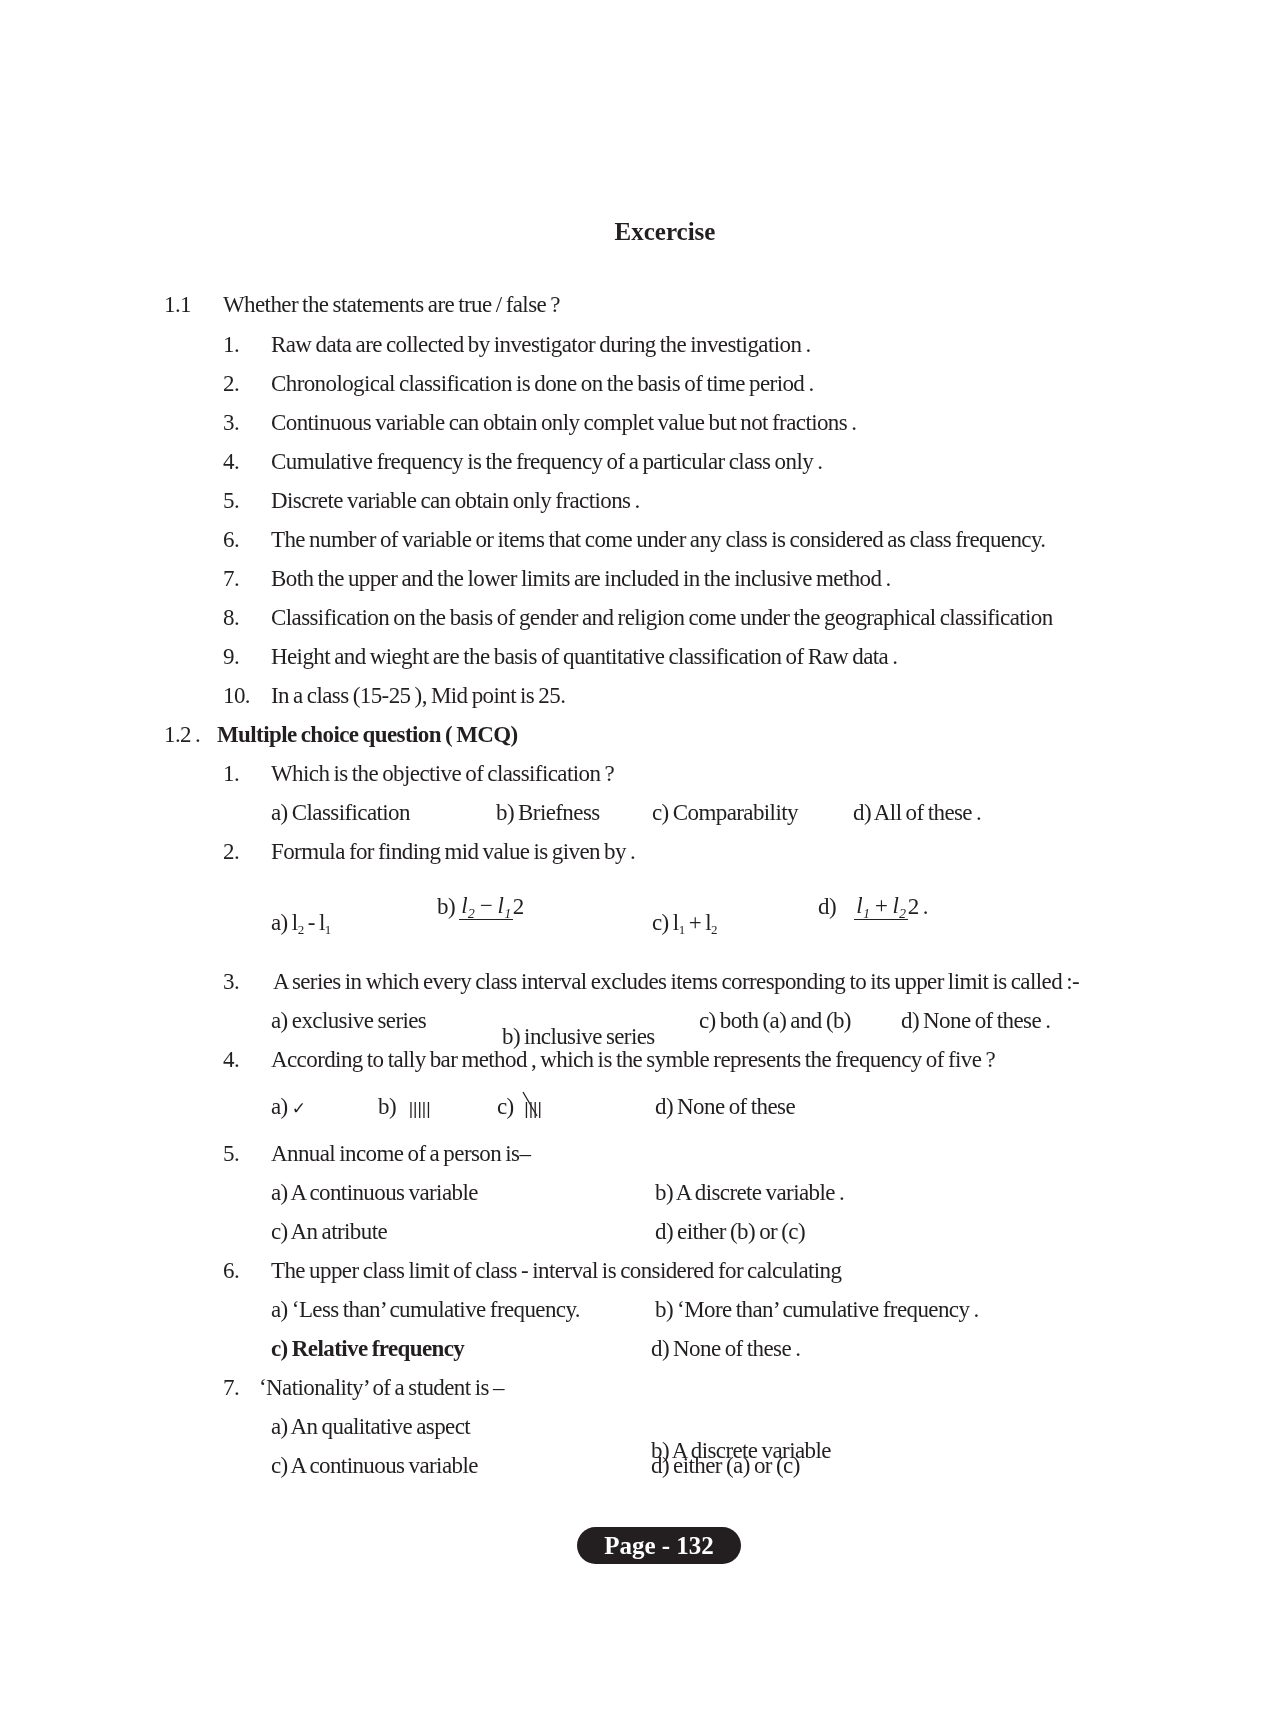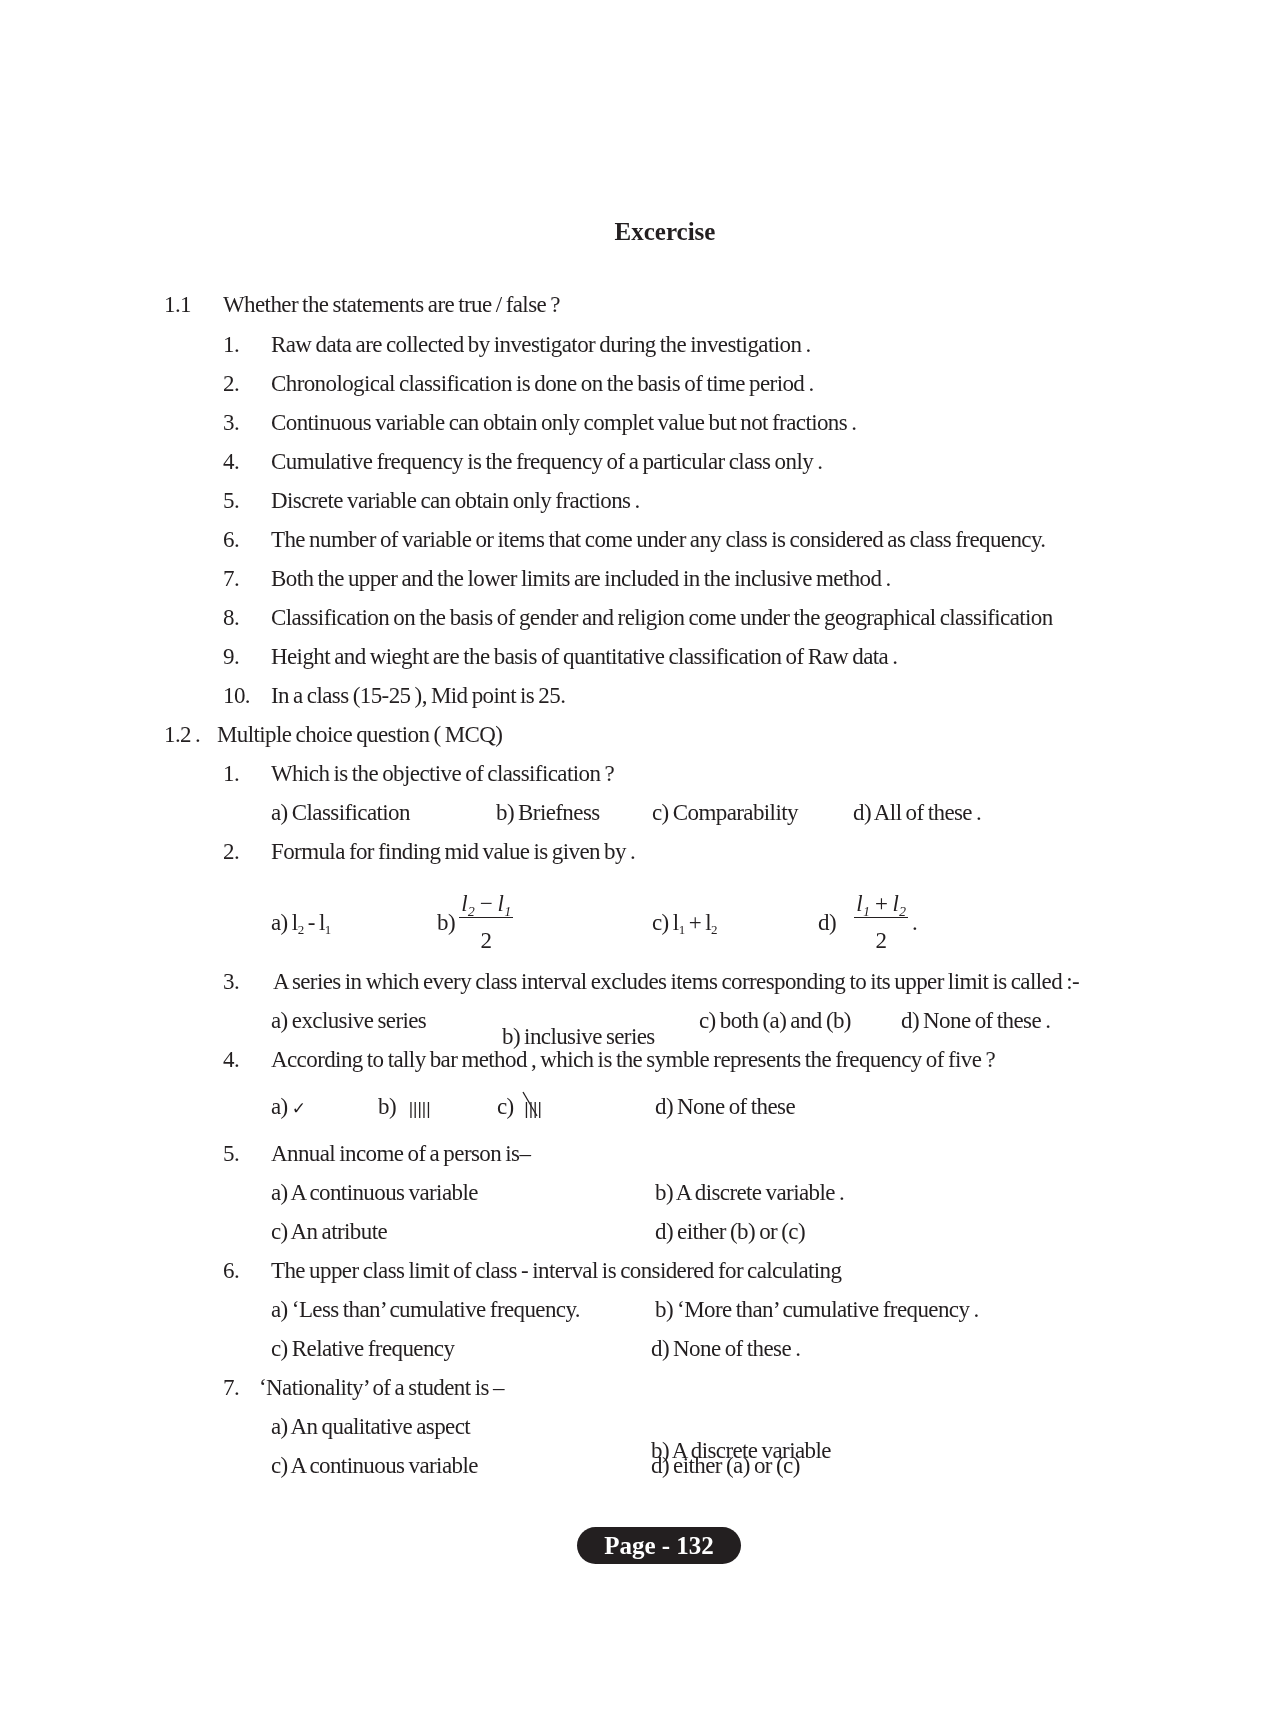--- a/index.html
+++ b/index.html
@@ -1,22 +1,22 @@
 <!DOCTYPE html>
 <html><head>
 <meta charset="utf-8">
 <style>
   html, body { margin:0; padding:0; background:#ffffff; }
   body { width:1275px; height:1710px; position:relative; overflow:hidden;
          font-family:"Liberation Serif", serif; color:#231f20; }
   .abs { position:absolute; white-space:nowrap; }
   .txt { font-size:23px; letter-spacing:-0.6px; word-spacing:-1px; line-height:28px; }
   .title { left:0; width:1330px; text-align:center; top:218px; font-size:25px; font-weight:bold; }
-  .bold { font-weight:normal; }
-  .frac { display:inline-flex; flex-direction:column; align-items:center; vertical-align:middle; font-style:normal;gap:10px; }
+  .bold { font-weight:bold; }
+  .frac { display:inline-flex; flex-direction:row; align-items:center; vertical-align:middle; font-style:normal; }
   .frac .num { font-style:italic; padding:0 2px; border-bottom:1.5px solid #231f20; line-height:26px; }
   .frac .den { line-height:26px; }
   sub { font-size:13px; vertical-align:-4px; }
   .pill { left:577px; top:1527px; width:164px; height:37px; background:#231f20; border-radius:19px;
           color:#fff; font-weight:bold; font-size:25px; text-align:center; line-height:37px; }
   .tally { display:inline-block; font-family:"DejaVu Sans", sans-serif; font-size:16px; letter-spacing:-1px; }
 </style>
 </head>
 <body>
 
@@ -120,21 +120,21 @@
 <div class="abs txt" style="left:271px;top:1140px;text-align:center;">Annual income of a person is–</div>
 <div class="abs txt" style="left:271px;top:1179px;">a)  A continuous variable</div>
 <div class="abs txt" style="left:655px;top:1179px;">b) A  discrete variable .</div>
 <div class="abs txt" style="left:271px;top:1218px;">c)  An atribute</div>
 <div class="abs txt" style="left:655px;top:1218px;">d)  either (b) or (c)</div>
 
 <div class="abs txt" style="left:223px;top:1257px;">6.</div>
 <div class="abs txt" style="left:271px;top:1257px;">The upper class limit of class - interval is considered for calculating</div>
 <div class="abs txt" style="left:271px;top:1296px;">a)  ‘Less than’ cumulative frequency.</div>
 <div class="abs txt" style="left:655px;top:1296px;">b) ‘More than’ cumulative frequency .</div>
-<div class="abs txt" style="left:271px;top:1335px;">c)     Relative frequency</div>
+<div class="abs txt" style="left:271px;top:1335px;font-weight:bold;">c)     Relative frequency</div>
 <div class="abs txt" style="left:651px;top:1335px;">d)   None of these .</div>
 
 <div class="abs txt" style="left:223px;top:1374px;">7.</div>
 <div class="abs txt" style="left:259px;top:1374px;">‘Nationality’ of a student is –</div>
 <div class="abs txt" style="left:271px;top:1413px;">a)  An qualitative aspect</div>
 <div class="abs txt" style="left:651px;top:1413px;margin-top:24px;">b) A discrete variable</div>
 <div class="abs txt" style="left:271px;top:1452px;">c) A continuous variable</div>
 <div class="abs txt" style="left:651px;top:1452px;">d)  either (a) or (c)</div>
 
 <div class="abs pill">Page - 132</div>

